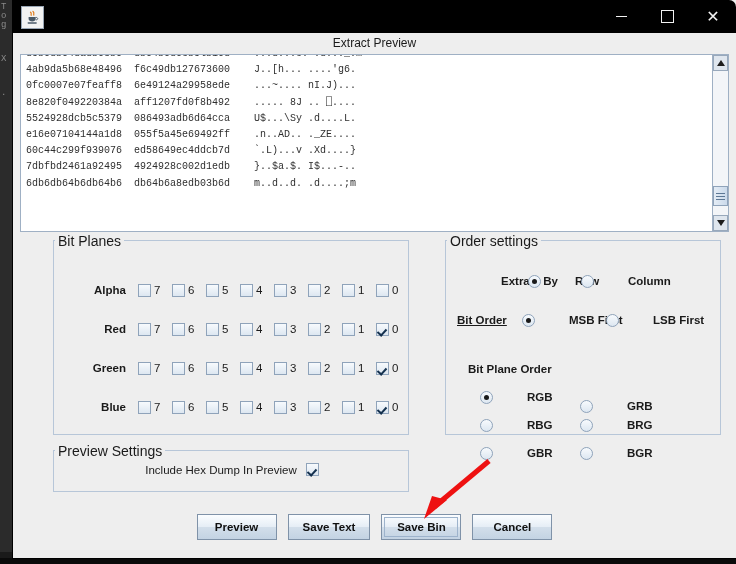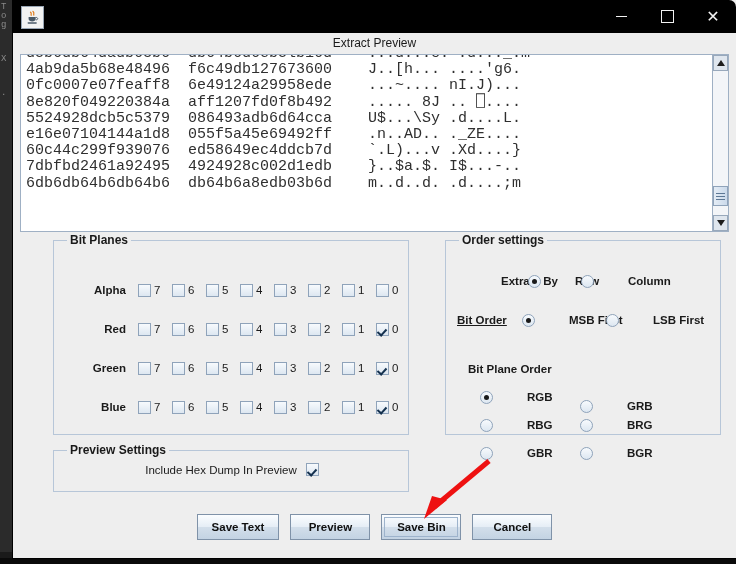--- a/index.html
+++ b/index.html
@@ -58,21 +58,21 @@
   #hexwrap{
     position:absolute;left:7px;top:54px;width:709px;height:178px;
     background:#ffffff;border:1px solid #9fb0c4;box-sizing:border-box;
     overflow:hidden;
   }
   #hexinner{
     position:absolute;left:0;top:-9px;width:692px;height:190px;overflow:hidden;
   }
   .hexline{
     font-family:"Liberation Mono",monospace;
-    font-size:15px;line-height:16.2px;color:#2f2f2f;
+    font-size:10px;line-height:16.2px;color:#2f2f2f;
     white-space:pre;padding-left:5px;
   }
   
   #vscroll{
     position:absolute;right:0;top:0;width:16px;height:176px;
     background:#eceff3;border-left:1px solid #9fb0c4;box-sizing:border-box;
   }
   .sb-arrow{
     position:absolute;left:0;width:15px;height:16px;background:#dfe6ee;
     border:1px solid #98a8bb;box-sizing:border-box;
@@ -90,22 +90,22 @@
     border:1px solid #8fa3ba;box-sizing:border-box;
     display:flex;flex-direction:column;align-items:center;justify-content:center;gap:2px;
   }
   #sb-thumb i{display:block;width:9px;height:1px;background:#5d7895;}
 
   
   .group{
     position:absolute;border:1px solid #b7c6d8;background:#eeeeee;box-sizing:border-box;
   }
   .group > .legend{
-    position:absolute;top:-8px;left:13px;background:#eeeeee;padding:0 3px;
-    font-size:12px;font-weight:bold;color:#1a1a1a;
+    position:absolute;top:-8px;left:1px;background:#eeeeee;padding:0 3px;
+    font-size:14px;font-weight:normal;color:#1a1a1a;
   }
   #grp-bitplanes{left:40px;top:240px;width:356px;height:195px;}
   #grp-order{left:432px;top:240px;width:276px;height:195px;}
   #grp-preview{left:40px;top:450px;width:356px;height:42px;}
 
   
   .bp-row{position:absolute;left:0;width:356px;height:16px;}
   .bp-label{
     position:absolute;left:0;width:72px;text-align:right;
     font-size:11.5px;font-weight:bold;color:#1a1a1a;line-height:16px;
@@ -435,22 +435,22 @@
 
   <div class="group" id="grp-preview">
     <div class="legend">Preview Settings</div>
     <div id="prev-row">
       <span class="txt">Include Hex Dump In Preview</span>
       <span class="cbox checked" id="cb-hexdump"></span>
     </div>
   </div>
 
   <div id="buttonbar">
+      <div class="btn">Preview</div>
       <div class="btn">Save Text</div>
-      <div class="btn">Preview</div>
       <div class="btn focused">Save Bin</div>
       <div class="btn">Cancel</div>
     </div>
 
 </div>
 
 <svg id="annot">
   <g>
     <line x1="489" y1="461" x2="434" y2="507" stroke="#ee1111" stroke-width="5" stroke-linecap="butt"></line>
     <polygon points="424,519 447,500 432,496" fill="#ee1111"></polygon>

